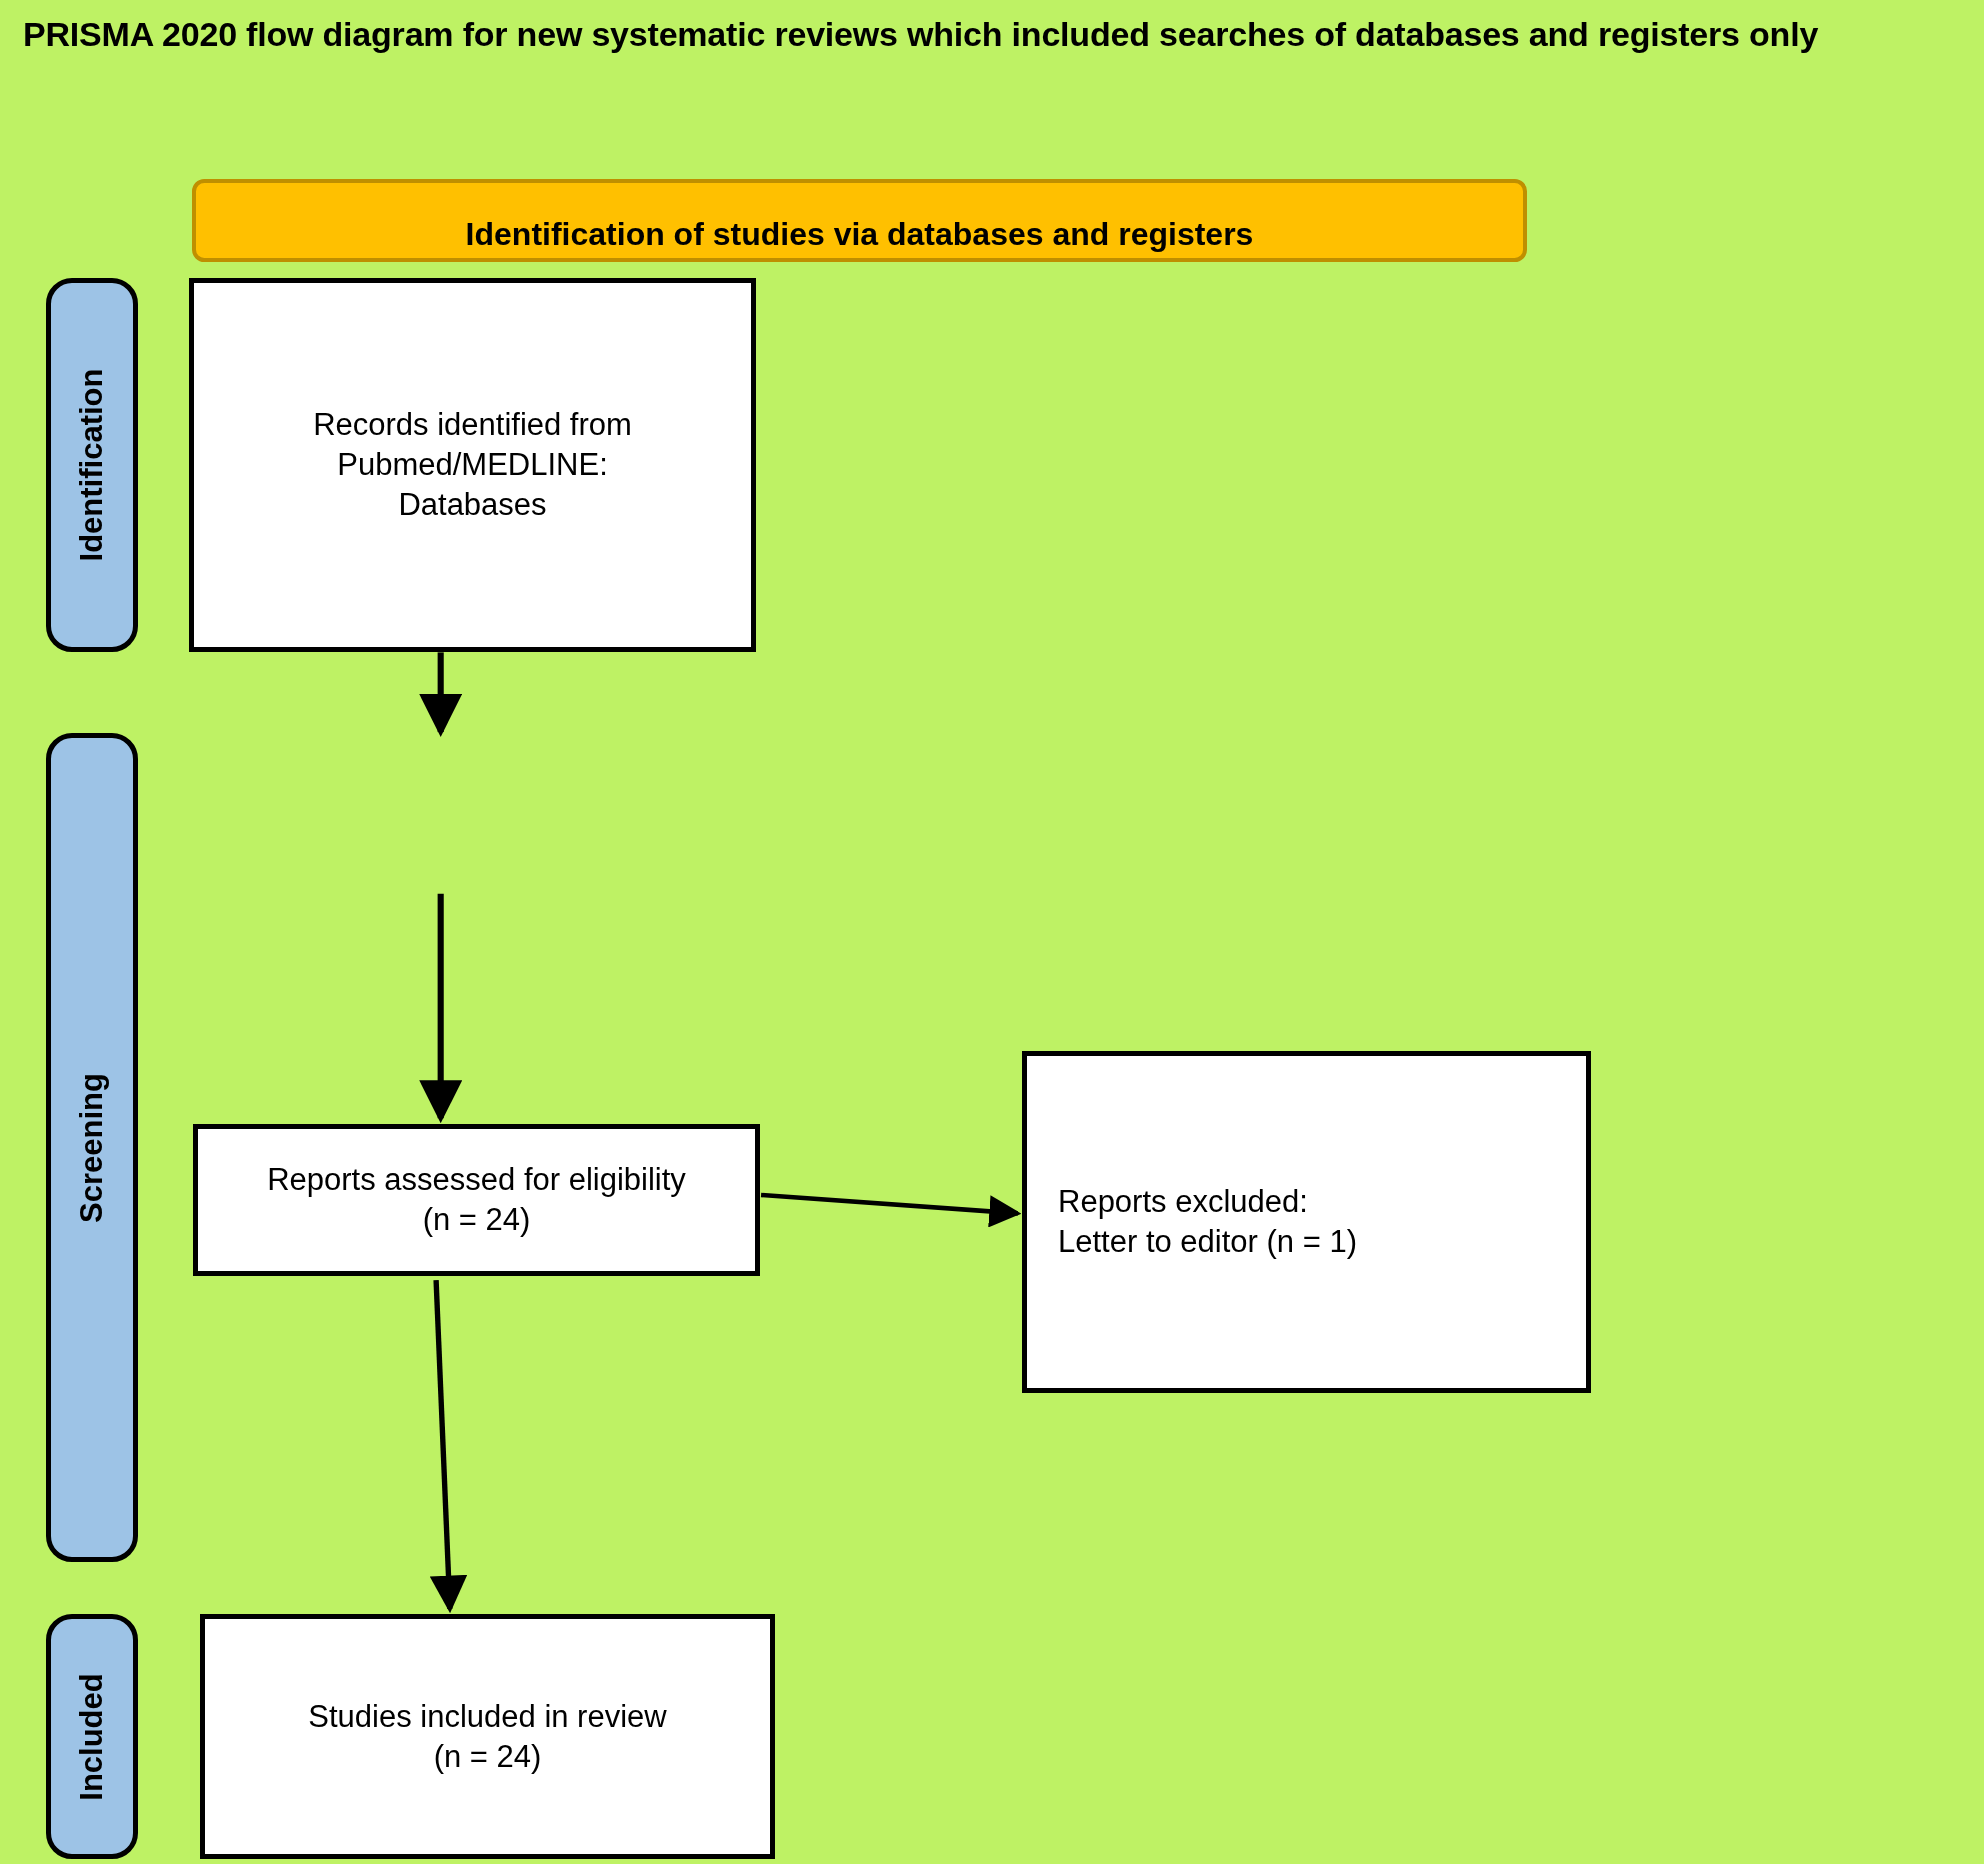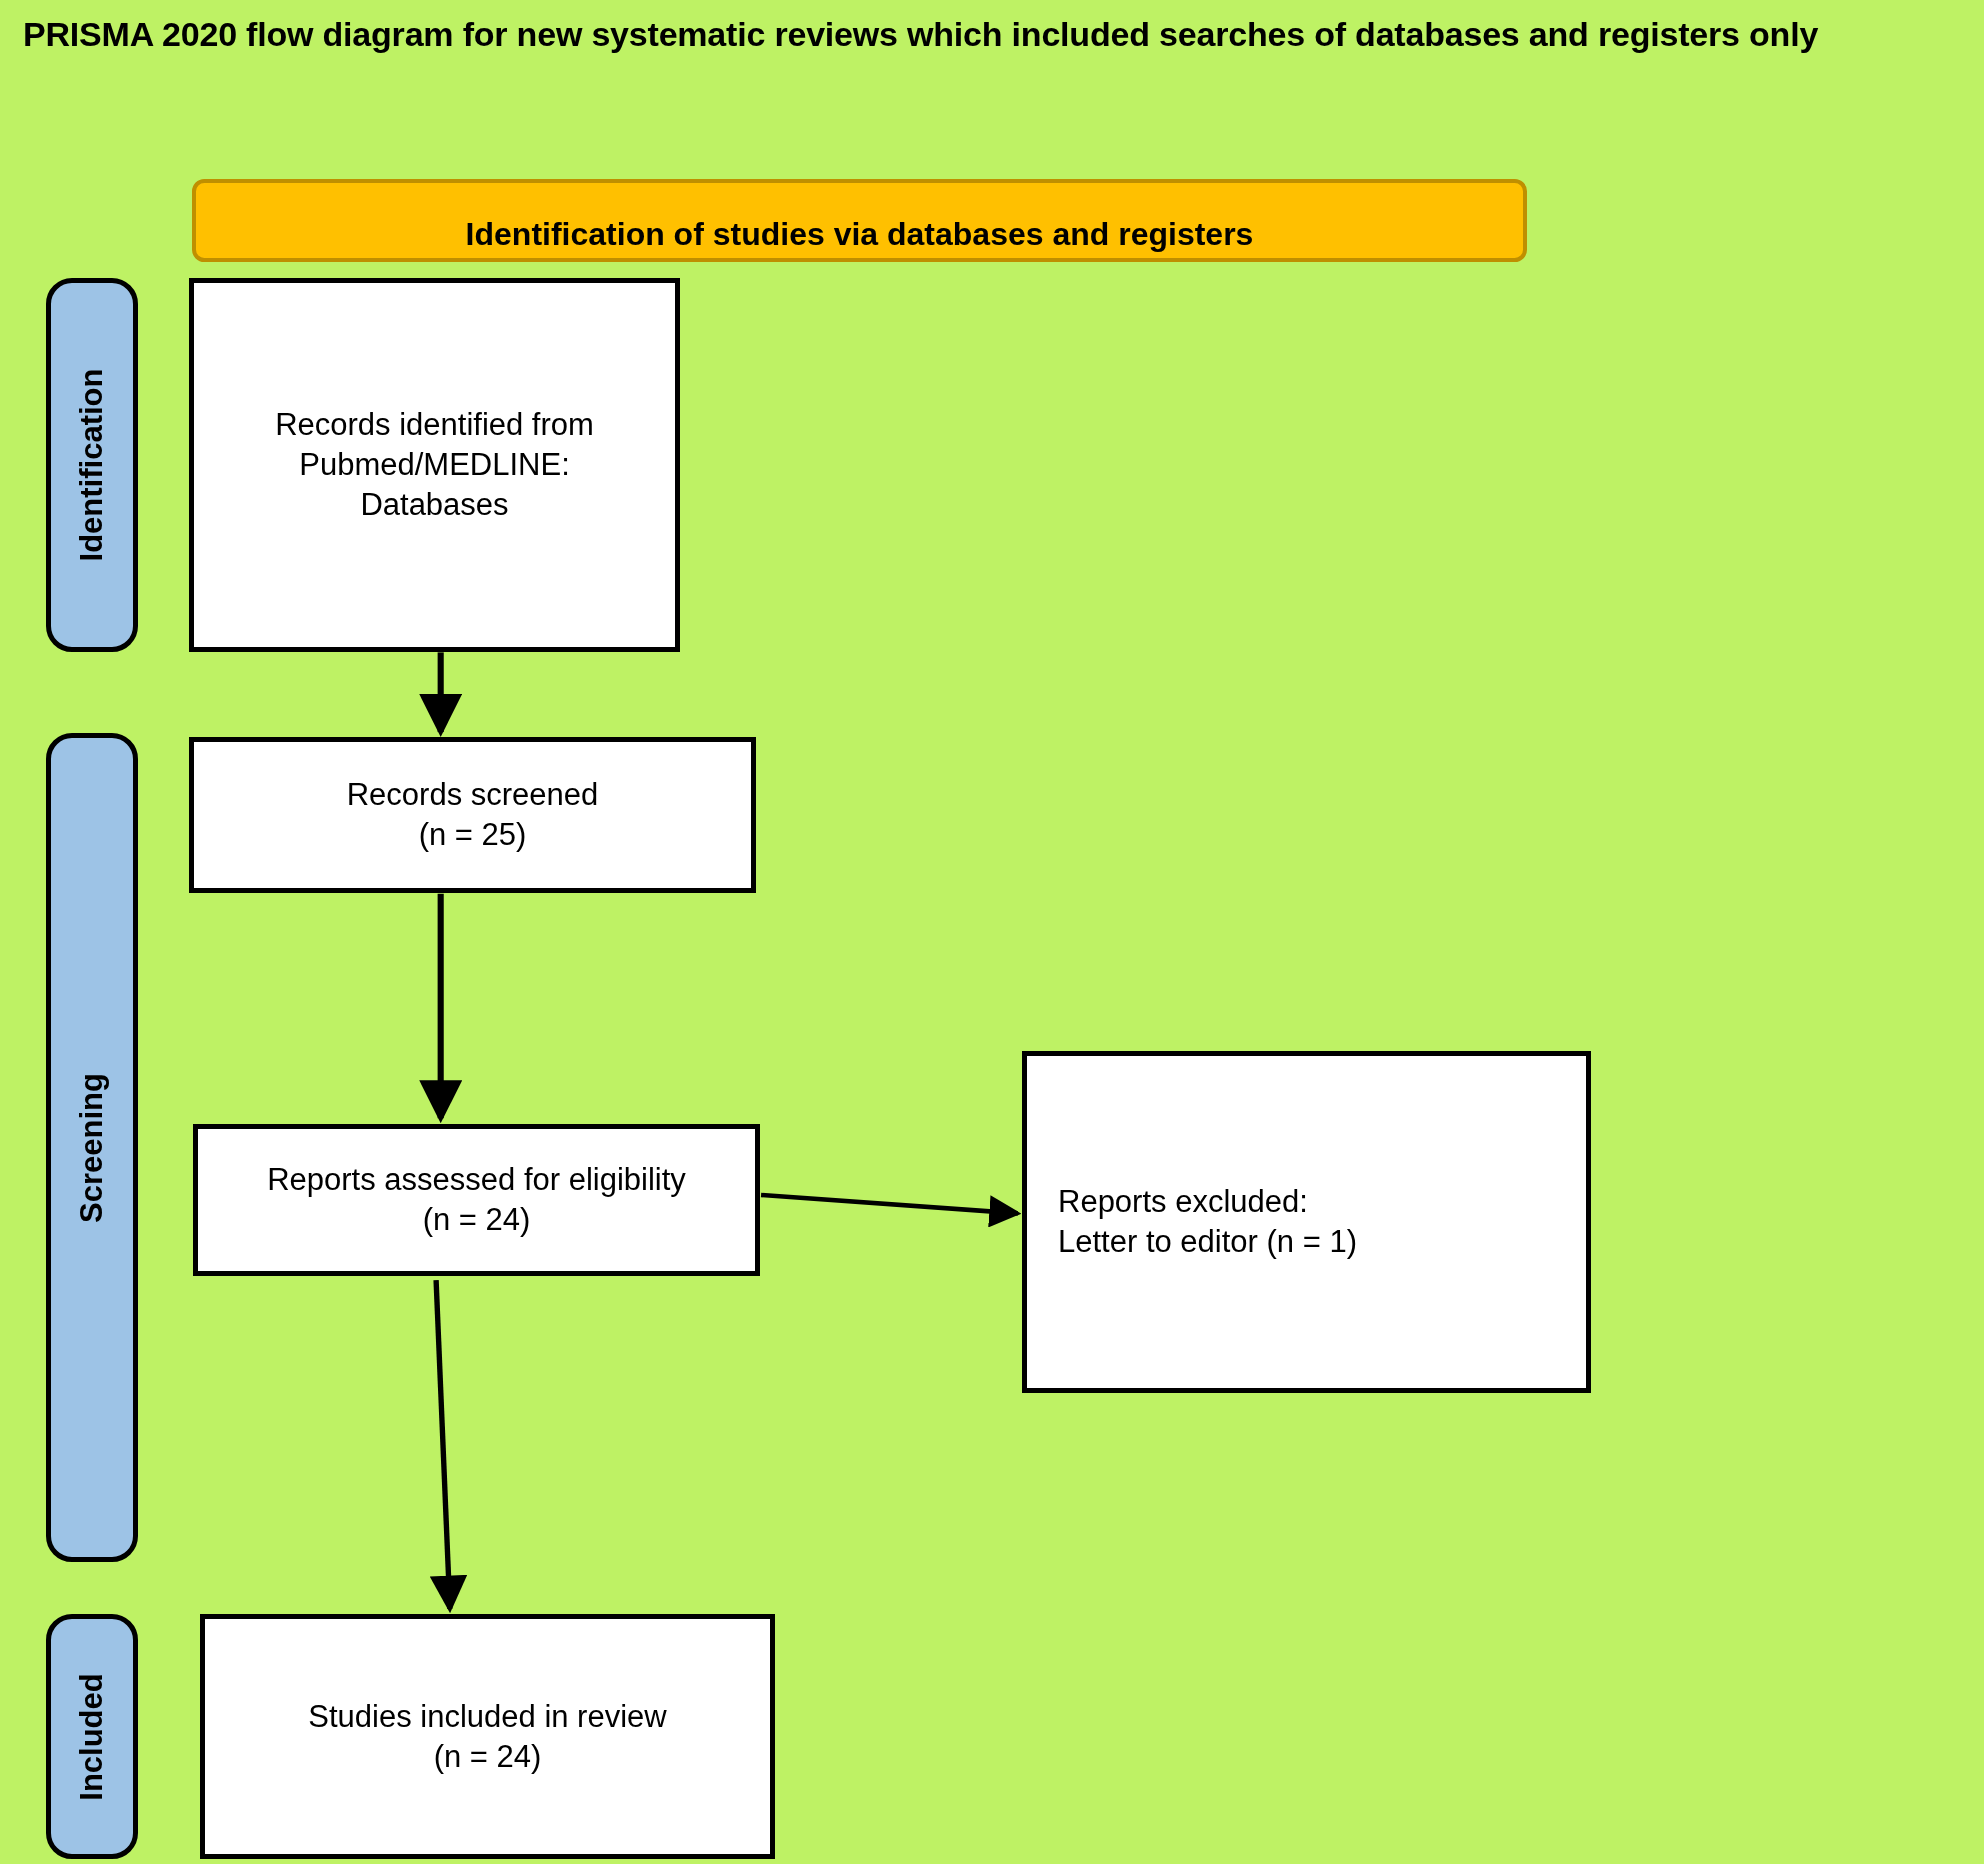--- a/index.html
+++ b/index.html
@@ -123,30 +123,26 @@
   </div>
 
   <div class="stage-tab" style="left:46px; top:733px; width:92px; height:829px;">
     <span class="stage-label">Screening</span>
   </div>
 
   <div class="stage-tab" style="left:46px; top:1614px; width:92px; height:245px;">
     <span class="stage-label">Included</span>
   </div>
 
-  <div class="flow-box" style="left:189px; top:278px; width:491px; height:374px;">
+  <div class="flow-box" style="left:189px; top:278px; width:567px; height:374px;">
     <span class="box-text">Records identified from
 Pubmed/MEDLINE:
 Databases</span>
   </div>
 
-  <div class="flow-box" style="left:189px; top:737px; width:567px; height:156px;">
-    <span class="box-text">Records screened
-(n = 25)</span>
-  </div>
 
   <div class="flow-box" style="left:193px; top:1124px; width:567px; height:152px;">
     <span class="box-text">Reports assessed for eligibility
 (n = 24)</span>
   </div>
 
   <div class="flow-box align-left" style="left:1022px; top:1051px; width:569px; height:342px;">
     <span class="box-text">Reports excluded:
      Letter to editor (n = 1)</span>
   </div>

